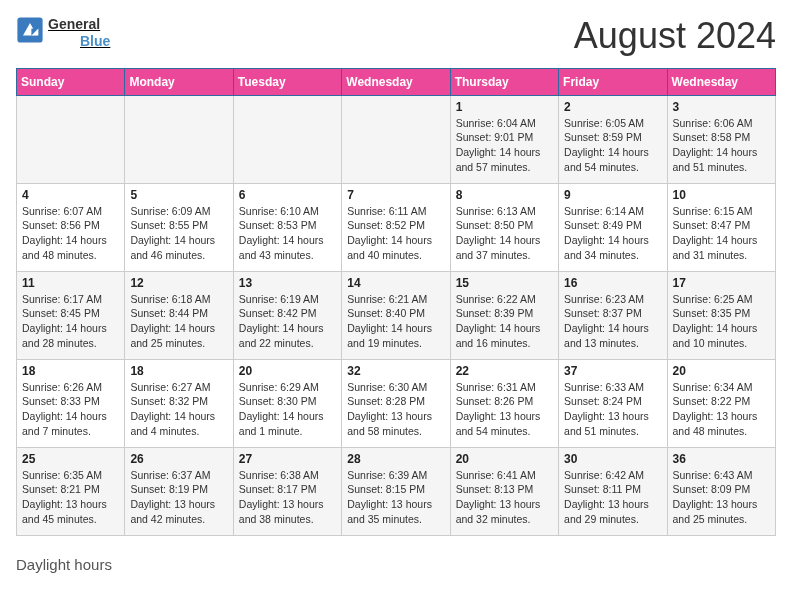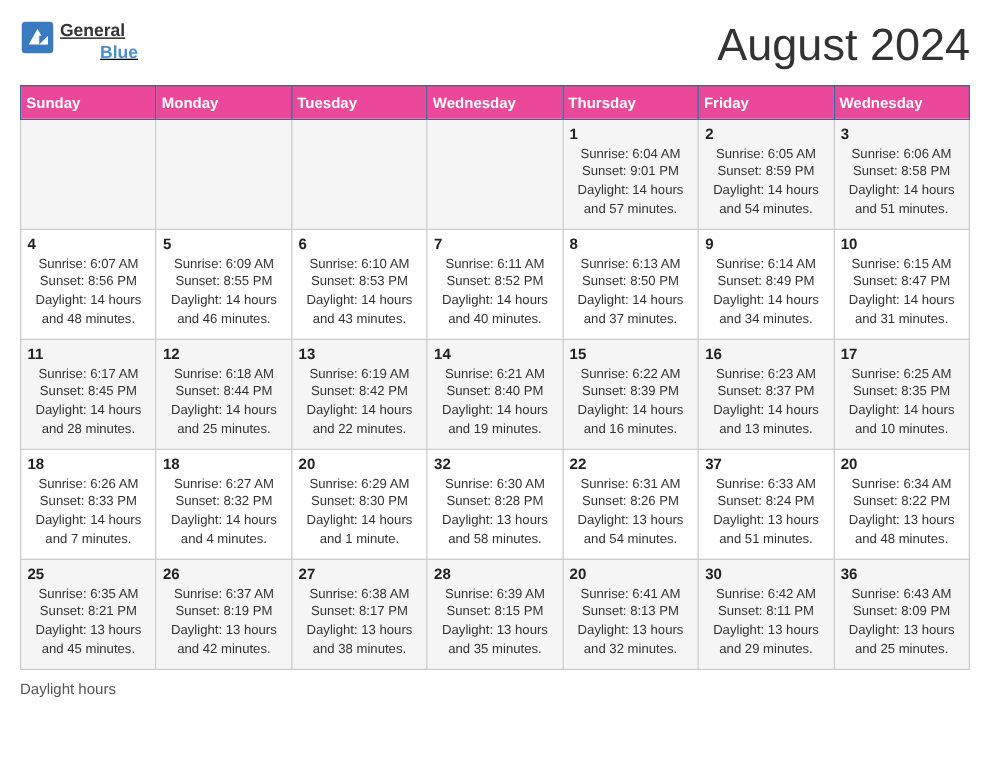--- a/index.html
+++ b/index.html
@@ -80,25 +80,24 @@
       font-weight: bold;
       font-size: 12px;
       color: #222;
       display: block;
       margin-bottom: 2px;
     }
     .day-info {
       color: #333;
       font-size: 10.5px;
       line-height: 1.4;
-      text-align: center;
     }
     .footer-note {
-      margin-top: 8px;
-      font-size: 12px;
+      margin-top: 20px;
+      font-size: 15px;
       color: #555;
     }
   </style>
 </head>
 <body>
 
 <div class="header">
   <div class="logo">
     <svg class="logo-icon" viewBox="0 0 40 40">
       <rect x="2" y="2" width="36" height="36" rx="4" fill="#3a7abf"></rect>

